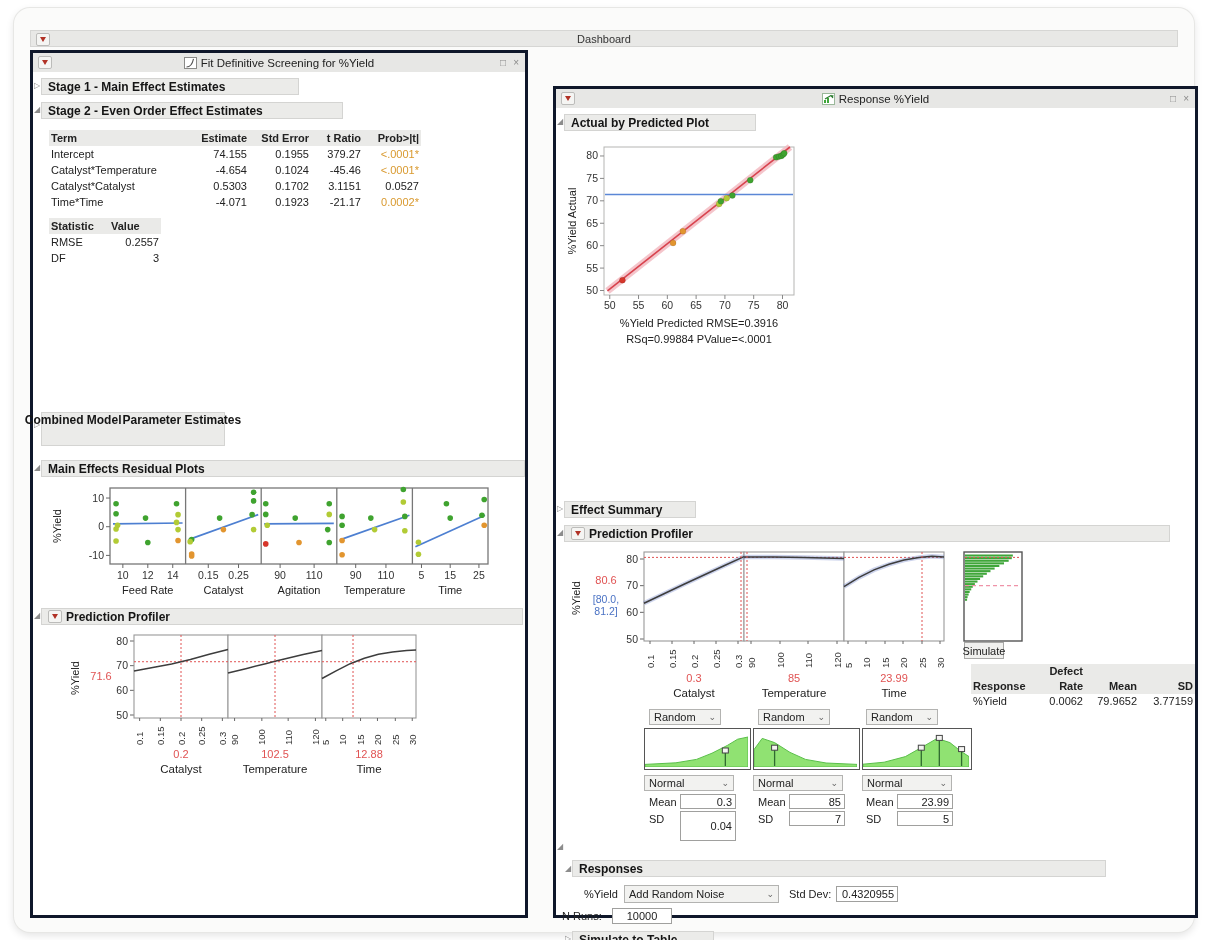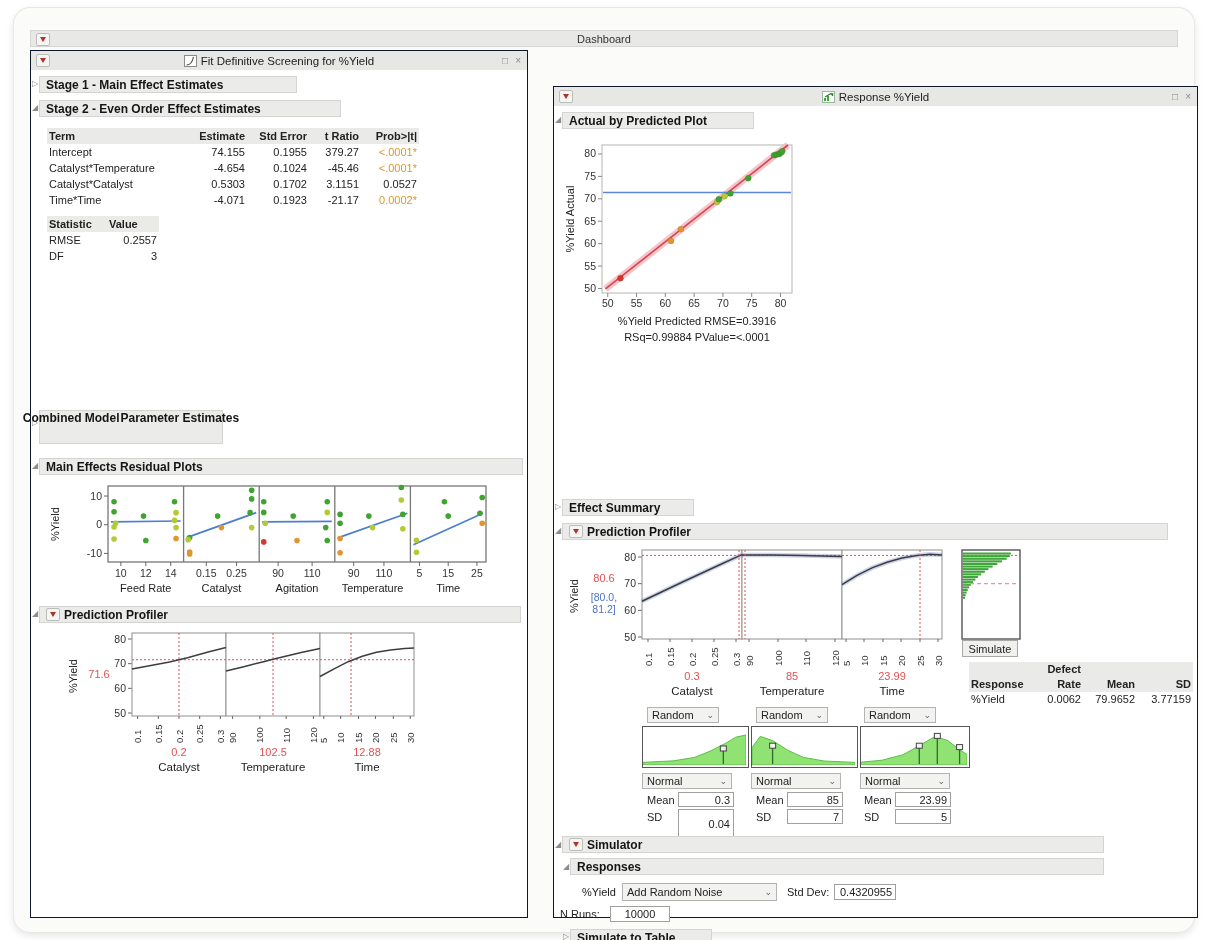--- a/index.html
+++ b/index.html
@@ -1,20 +1,20 @@
 <!DOCTYPE html>
 <html><head>
 <meta charset="utf-8">
 <style>
   html,body{margin:0;padding:0;}
   body{width:1208px;height:940px;background:#ffffff;font-family:"Liberation Sans",sans-serif;position:relative;overflow:hidden;}
   .card{position:absolute;left:14px;top:8px;width:1180px;height:924px;background:#fbfbfa;border-radius:16px;box-shadow:0 0 0 1px #e7e7e5,0 3px 8px rgba(0,0,0,.12);}
   .dashbar{position:absolute;left:16px;top:22px;width:1148px;height:17px;background:#e8e8e6;border:1px solid #d6d6d4;box-sizing:border-box;display:flex;align-items:center;justify-content:center;}
   .dashtitle{font-size:11px;color:#333;}
-  .panel{position:absolute;top:42px;bottom:14px;background:#fff;border:1px solid #0f172a;box-sizing:border-box;}
+  .panel{position:absolute;top:42px;bottom:14px;background:#fff;border:3px solid #0f172a;box-sizing:border-box;}
   .panel.lp{left:16px;width:498px;}
   .panel.rp{left:539px;width:645px;margin-top:36px;}
   .ptitle{height:19px;background:#e7e7e5;border-bottom:1px solid #c8c8c6;display:flex;align-items:center;justify-content:center;position:relative;font-size:11.5px;color:#222;gap:4px;}
   .pbody{position:absolute;top:19px;left:0;right:0;bottom:0;background:#fff;}
   .rb{width:14px;height:13px;background:#f5f5f3;border:1px solid #bcbcba;border-radius:2px;display:inline-flex;align-items:center;justify-content:center;box-sizing:border-box;flex:0 0 auto;}
   .rb .rt{width:0;height:0;border-left:3px solid transparent;border-right:3px solid transparent;border-top:5px solid #b13226;}
   .rb.abs{position:absolute;left:5px;top:3px;}
   .rb.dash{position:absolute;left:5px;top:2px;}
   .wc{position:absolute;right:6px;top:0;height:100%;display:flex;align-items:center;gap:7px;color:#8a8a8a;font-size:10px;}
   .hb{position:absolute;background:#ebebe9;border:1px solid #d4d4d2;font-weight:bold;font-size:12px;color:#151515;padding:1px 6px;height:17px;box-sizing:border-box;white-space:nowrap;display:flex;align-items:center;gap:4px;}
@@ -462,21 +462,21 @@
             <rect x="399" y="39.7" width="7.8" height="2.1" fill="#3fa63a"></rect>
             <rect x="399" y="42.300000000000004" width="6.24" height="2.1" fill="#3fa63a"></rect>
             <rect x="399" y="44.9" width="4.68" height="2.1" fill="#3fa63a"></rect>
             <rect x="399" y="47.5" width="3.6400000000000006" height="2.1" fill="#3fa63a"></rect>
             <rect x="399" y="50.1" width="2.6" height="2.1" fill="#3fa63a"></rect>
             <rect x="399" y="52.7" width="2.08" height="2.1" fill="#3fa63a"></rect>
             <line x1="399" y1="11.400000000000015" x2="455" y2="11.400000000000015" stroke="#e05252" stroke-width="1" stroke-dasharray="2,2"></line>
             <line x1="399" y1="39.66666666666667" x2="455" y2="39.66666666666667" stroke="#ef93a8" stroke-width="1.3" stroke-dasharray="4,3"></line>
           </svg></div>
 
-      <div class="btn" style="left:408px;top:534px;width:56px;height:17px;">Simulate</div>
+      <div class="btn" style="left:408px;top:534px;width:40px;height:17px;">Simulate</div>
 
       <div class="grid tsim" style="left:415px;top:556px;">
         <div class="hc"></div>
         <div class="hc num">Defect</div>
         <div class="hc"></div>
         <div class="hc"></div>
         <div class="hc cellL">Response</div>
         <div class="hc num">Rate</div>
         <div class="hc num">Mean</div>
         <div class="hc num">SD</div>
@@ -540,26 +540,20 @@
       <input class="inp" style="left: 341px; top: 686px; width: 56px; height: 15px;" value="23.99">
 
       <span class="lbl" style="left:93px;top:705px;">SD</span>
       <input class="inp" style="left: 124px; top: 703px; width: 56px; height: 30px;" value="0.04">
       <span class="lbl" style="left:202px;top:705px;">SD</span>
       <input class="inp" style="left: 233px; top: 703px; width: 56px; height: 15px;" value="7">
       <span class="lbl" style="left:310px;top:705px;">SD</span>
       <input class="inp" style="left: 341px; top: 703px; width: 56px; height: 15px;" value="5">
 
       <span class="disc" style="left:1px;top:735px;">◢</span>
-      <div class="hb" style="left:8px;top:730px;width:542px;">
-        <span class="rb">
-            <span class="rt"></span>
-          </span>
-        <span>Simulator</span>
-      </div>
 
       <span class="disc" style="left:9px;top:757px;">◢</span>
       <div class="hb" style="left:16px;top:752px;width:534px;">
           <span>Responses</span>
         </div>
 
       <span class="lbl" style="left:28px;top:780px;">%Yield</span>
       <div class="dd" style="left:68px;top:777px;width:155px;height:18px;">
           <span>Add Random Noise</span>
           <span class="chev">⌄</span>

